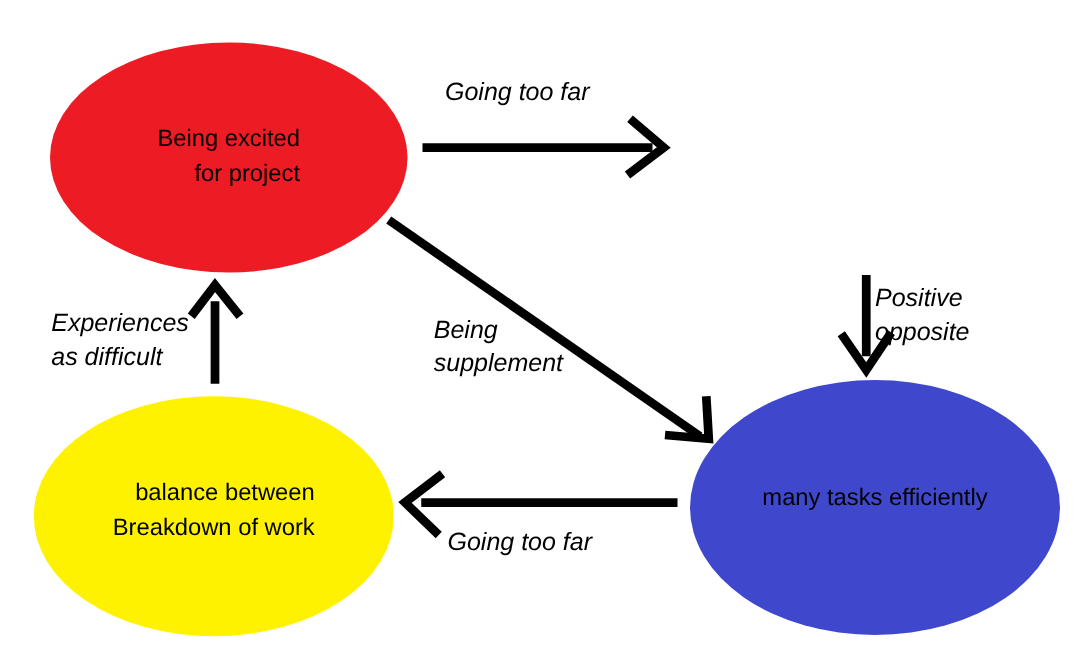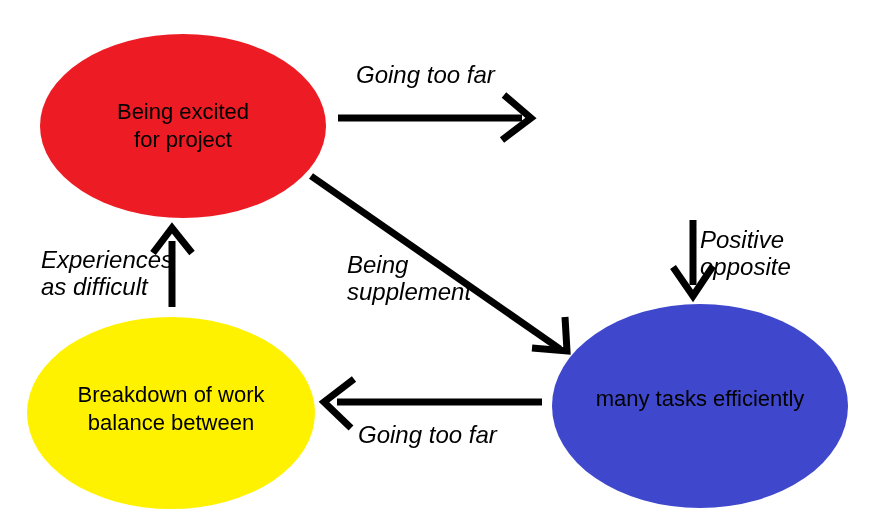--- a/index.html
+++ b/index.html
@@ -27,35 +27,35 @@
     stroke-linejoin: miter;
   }
   .node {
     position: absolute;
     border-radius: 50%;
     display: flex;
     align-items: center;
     justify-content: center;
   }
   .node .txt {
-    font-size: 22px;
+    font-size: 19px;
     line-height: 28px;
-    text-align: center;
+    text-align: right;
     white-space: nowrap;
   }
   .node-red    { left: 40px;  top: 34px;  width: 286px; height: 184px; }
   .node-green  { left: 538px; top: 33px;  width: 296px; height: 183px; }
   .node-blue   { left: 552px; top: 304px; width: 296px; height: 204px; }
   .node-yellow { left: 27px;  top: 317px; width: 288px; height: 192px; }
   .node-blue .txt   { padding-bottom: 14px; }
   .node-yellow .txt { padding-bottom: 8px; }
   .edge-label {
     position: absolute;
     font-style: italic;
-    font-size: 24px;
+    font-size: 20px;
     line-height: 27px;
     white-space: nowrap;
   }
   .label-0 { left: 356px; top: 61px; }
   .label-1 { left: 700px; top: 226px; }
   .label-2 { left: 347px; top: 251px; }
   .label-3 { left: 358px; top: 421px; }
   .label-4 { left: 41px;  top: 246px; }
 </style>
 </head>
@@ -95,22 +95,22 @@
 
 
   <div class="node node-blue" style="background-color: rgb(63, 72, 204);">
     <div class="txt">
       <div>many tasks efficiently</div>
     </div>
   </div>
 
   <div class="node node-yellow" style="background-color: rgb(255, 242, 0);">
     <div class="txt">
+      <div>balance between</div>
       <div>Breakdown of work</div>
-      <div>balance between</div>
     </div>
   </div>
 
   <div class="edge-label label-0">
     <div>Going too far</div>
   </div>
 
   <div class="edge-label label-1">
     <div>Positive</div>
     <div>opposite</div>

